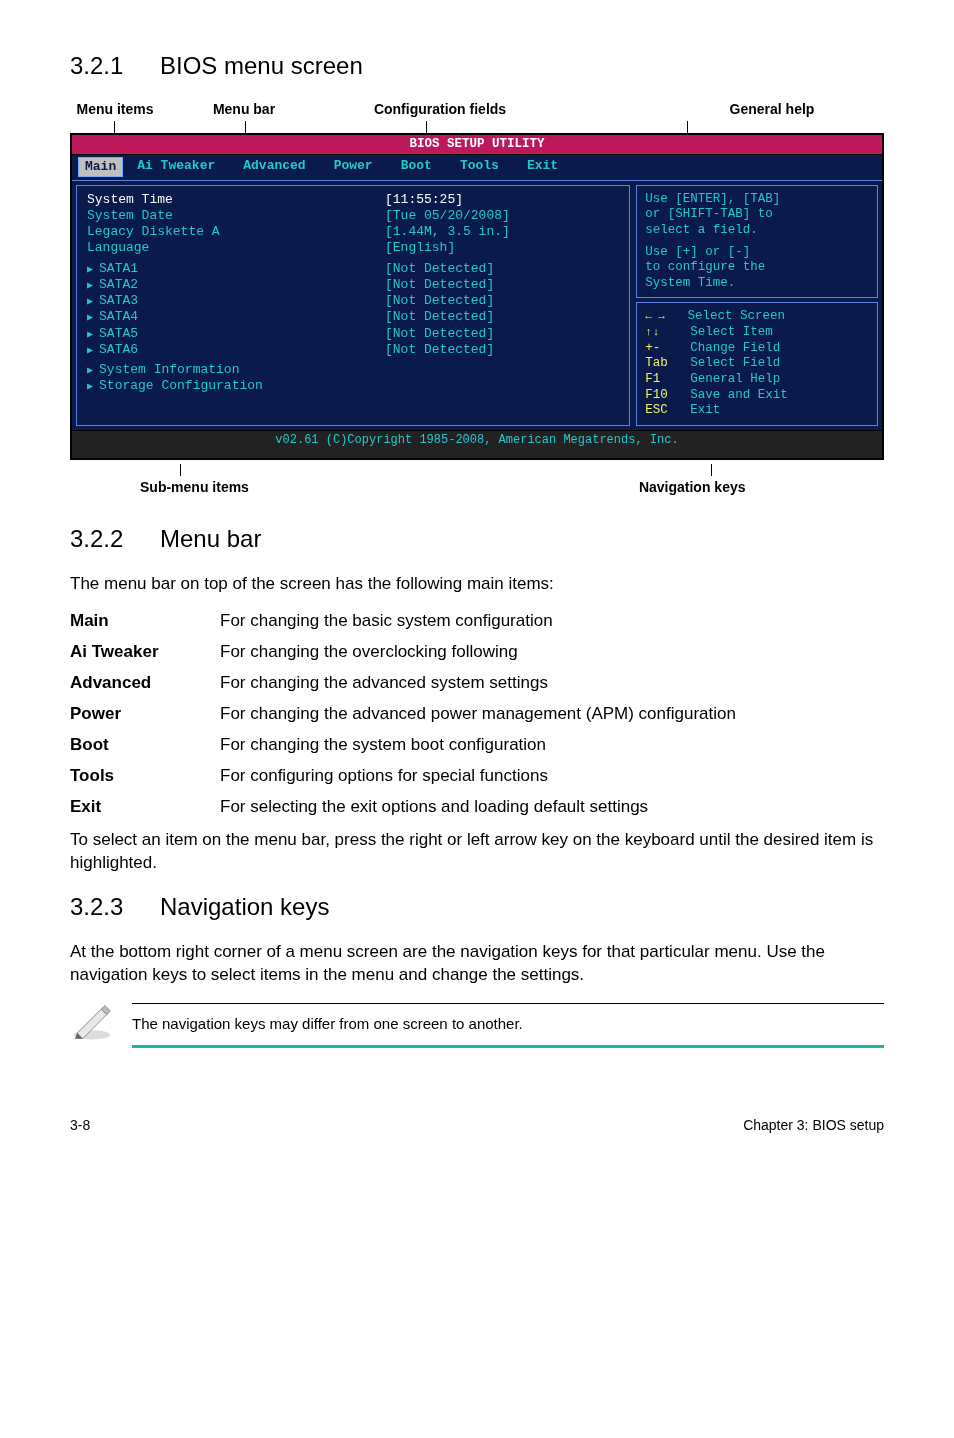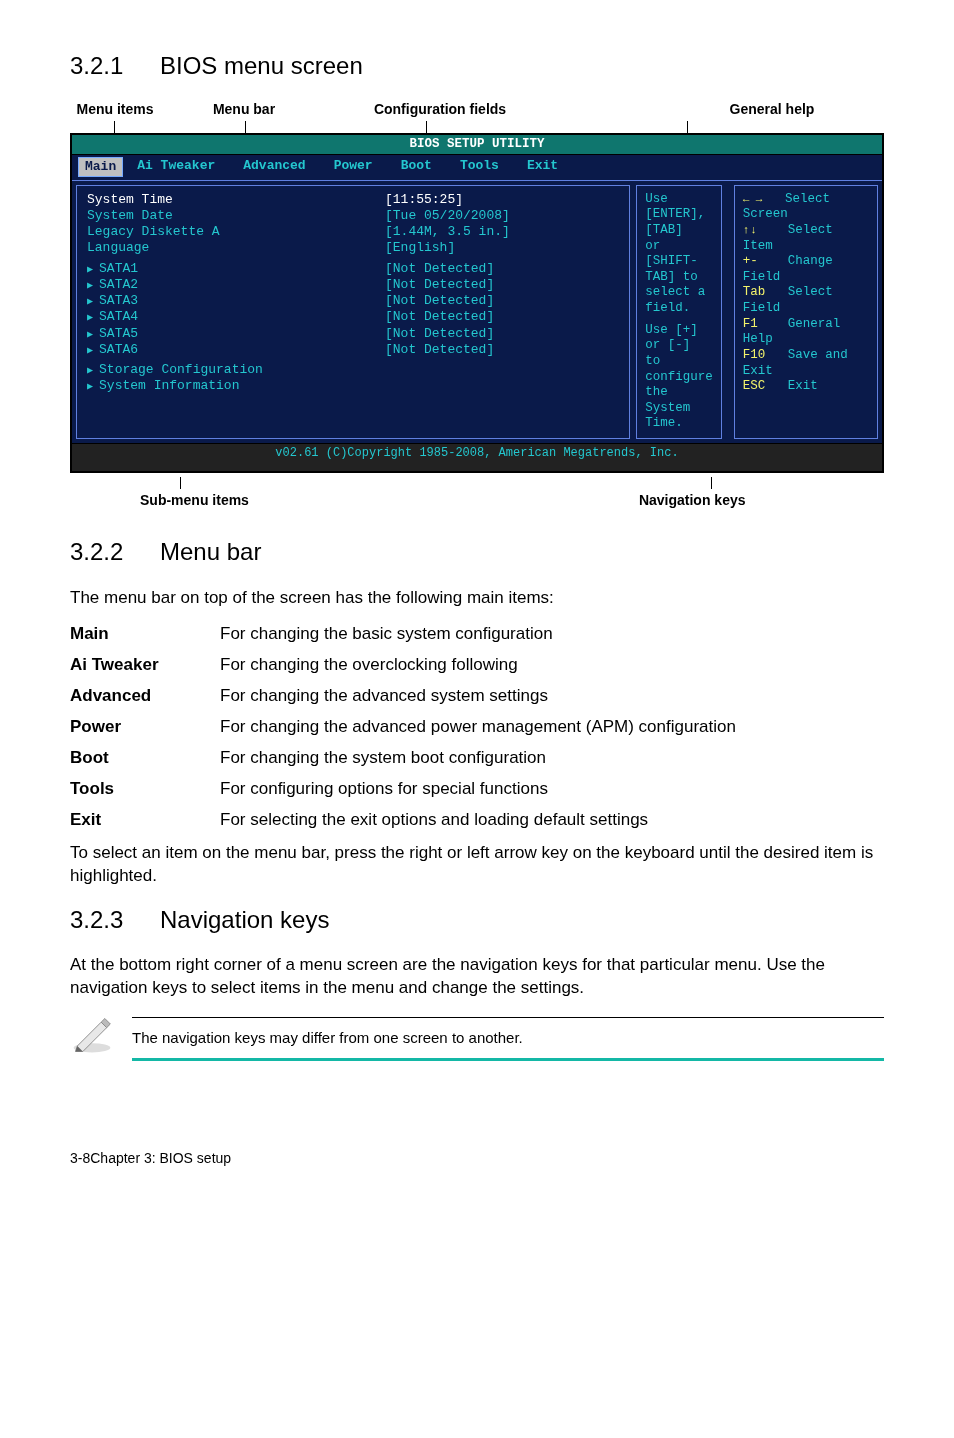--- a/index.html
+++ b/index.html
@@ -31,21 +31,21 @@
 
   .bios-box {
     border: 2px solid #000;
     background: #0a1a4a;
     color: #fff;
     font-family: "Courier New", monospace;
     font-size: 13px;
     overflow: hidden;
   }
   .bios-title {
-    background: #0f766e;
+    background: #be185d;
     text-align: center;
     padding: 1px 0;
     font-weight: bold;
     border-bottom: 1px solid #000;
     font-size: 12.5px;
     color:#fff;
   }
   .menu-bar {
     display: flex;
     background: #0a1a4a;
@@ -81,21 +81,22 @@
   .bios-left .row .v { width: 44%; }
   .bios-left .sub::before {
     content: "▶";
     font-size: 10px;
     margin-right: 6px;
     color:#24c7cf;
   }
   .bios-right {
     flex: 1;
     display: flex;
-    gap: 12px;
+    flex-direction: column;
+    gap: 4px;
   }
   .help-box, .nav-box {
     border: 1px solid #6080e0;
     padding: 6px 8px;
     color: #24c7cf;
     line-height: 1.25;
     font-size: 12.5px;
   }
   .help-box { flex:1; }
   .nav-box { }
@@ -136,22 +137,22 @@
   .note-icon svg { width: 44px; height: 38px; }
   .note-text {
     border-top: 1px solid #000;
     border-bottom: 3px solid #14b8a6;
     padding: 10px 0;
     flex:1;
     font-size: 15px;
   }
   .page-footer {
     display:flex;
-    justify-content:flex-start;
-    margin-top: 88px;
+    justify-content:space-between;
+    margin-top: 68px;
     font-size: 14px;
   }
 </style>
 </head>
 <body>
 
 <h2 class="section">
   <span class="num">3.2.1</span>
   <span>BIOS menu screen</span>
 </h2>
@@ -218,24 +219,24 @@
       <div class="row">
           <span class="k sub">SATA5</span>
           <span class="v">[Not Detected]</span>
         </div>
       <div class="row">
           <span class="k sub">SATA6</span>
           <span class="v">[Not Detected]</span>
         </div>
       <div style="height:4px;"></div>
       <div class="row">
+          <span class="k sub">System Information</span>
+        </div>
+      <div class="row">
           <span class="k sub">Storage Configuration</span>
-        </div>
-      <div class="row">
-          <span class="k sub">System Information</span>
         </div>
       <div style="height:18px;"></div>
     </div>
     <div class="bios-right">
       <div class="help-box">
         <div>Use [ENTER], [TAB]</div>
         <div>or [SHIFT-TAB] to</div>
         <div>select a field.</div>
         <div style="height:6px;"></div>
         <div>Use [+] or [-]</div>

